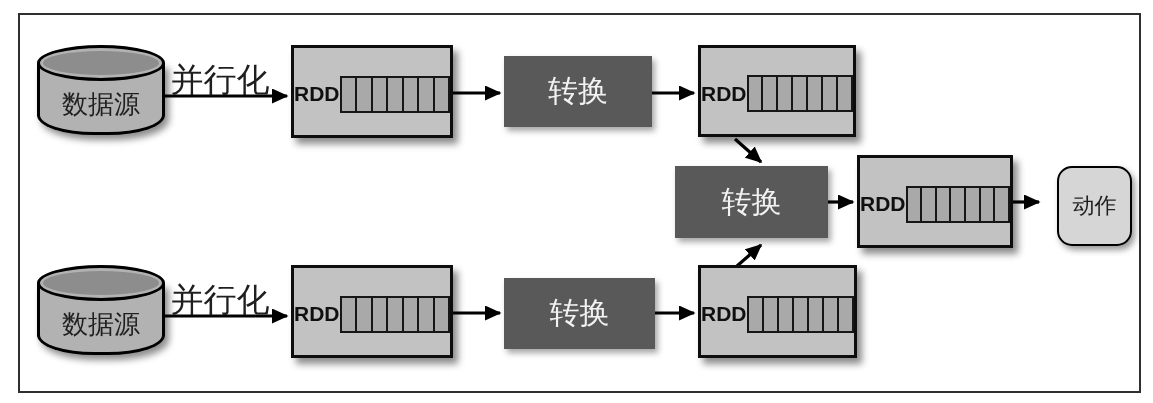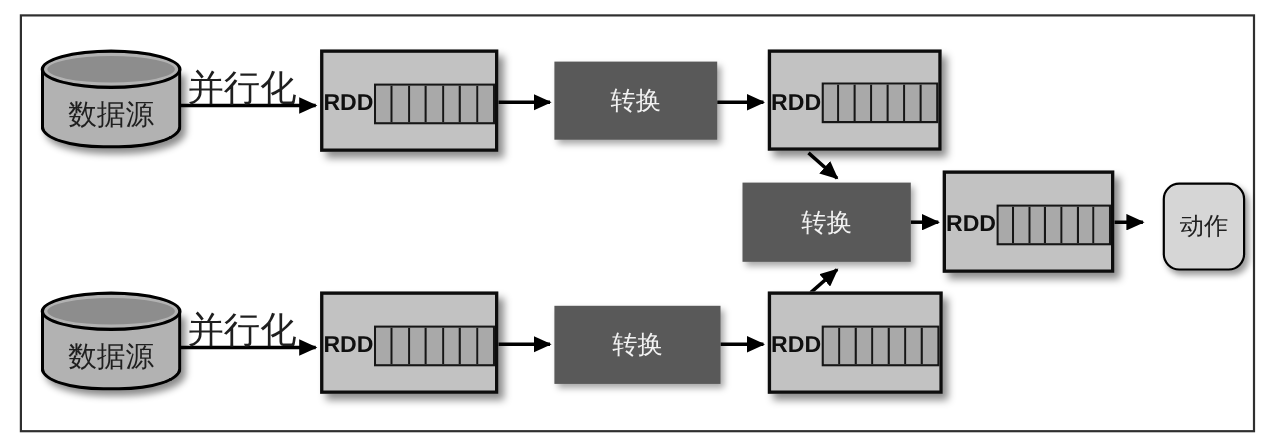--- a/index.html
+++ b/index.html
@@ -80,21 +80,21 @@
   }
   .cell:last-child { border-right: none; }
 
   
   .transform {
     position: absolute;
     background: var(--transform-fill, #595959);
     color: var(--transform-text, #f2f2f2);
     box-shadow: 3px 4px 6px rgba(0,0,0,0.35);
     display: flex; align-items: center; justify-content: center;
-    font-size: 23px;
+    font-size: 30px;
     font-family: Liberation Serif, serif;
   }
 
   
   .action {
     position: absolute;
     left: 1057px; top: 166px;
     width: 75px; height: 80px;
     background: var(--action-fill, #d6d6d6);
     border: 2.5px solid #000;

